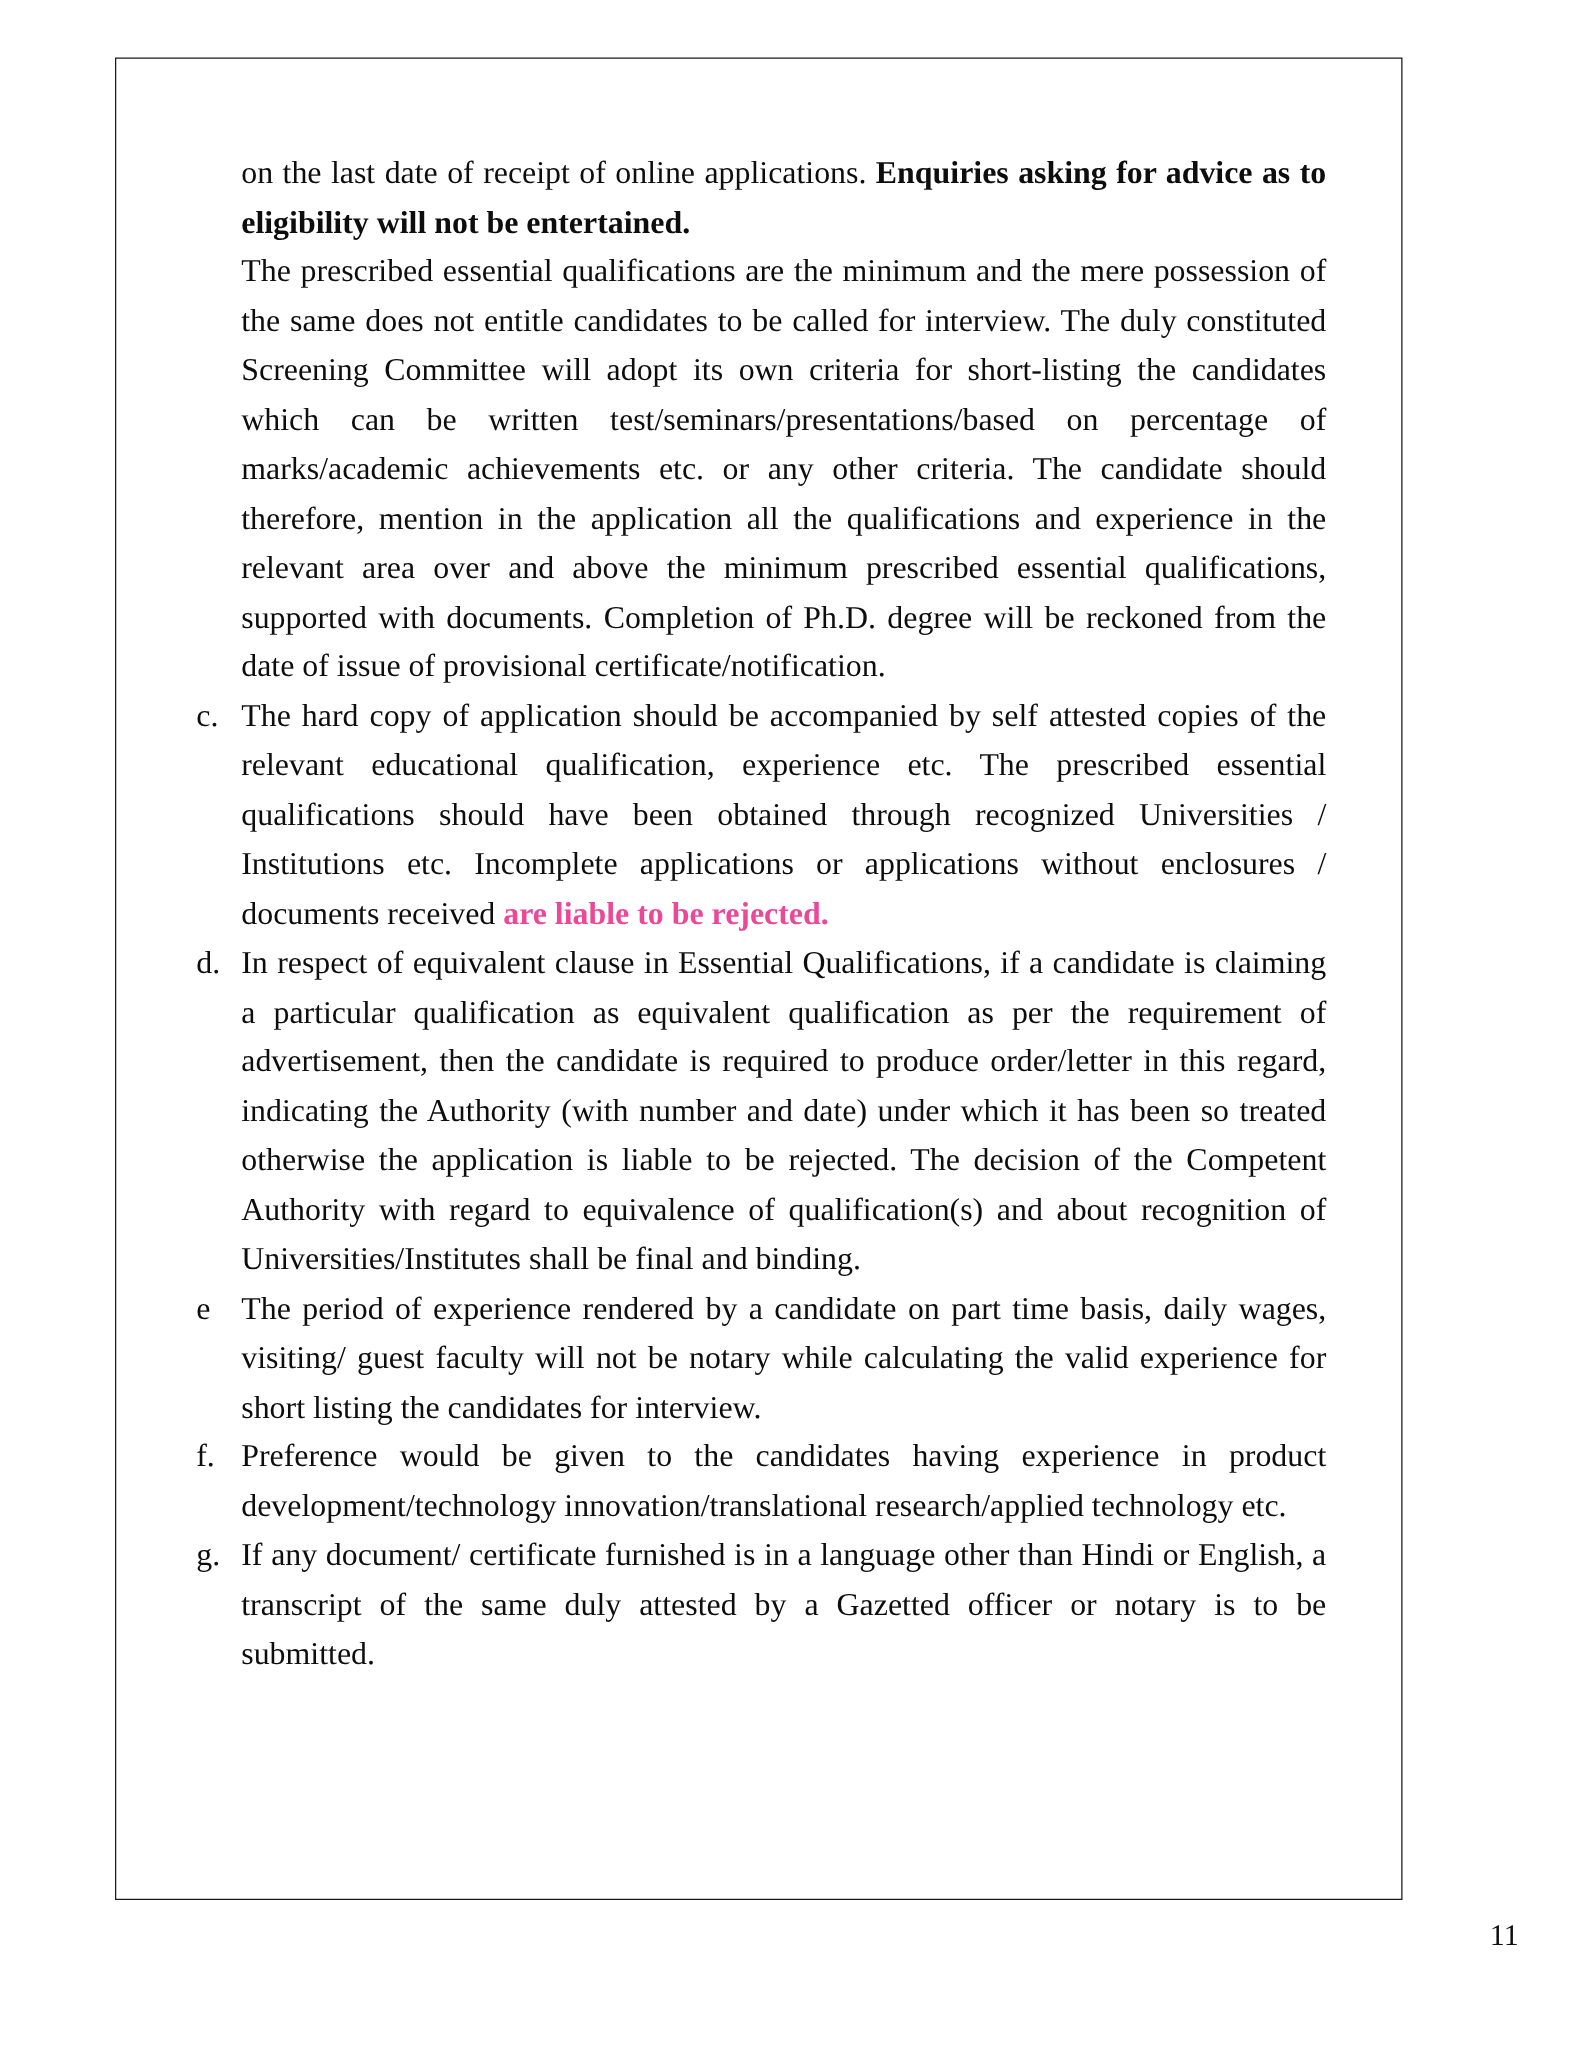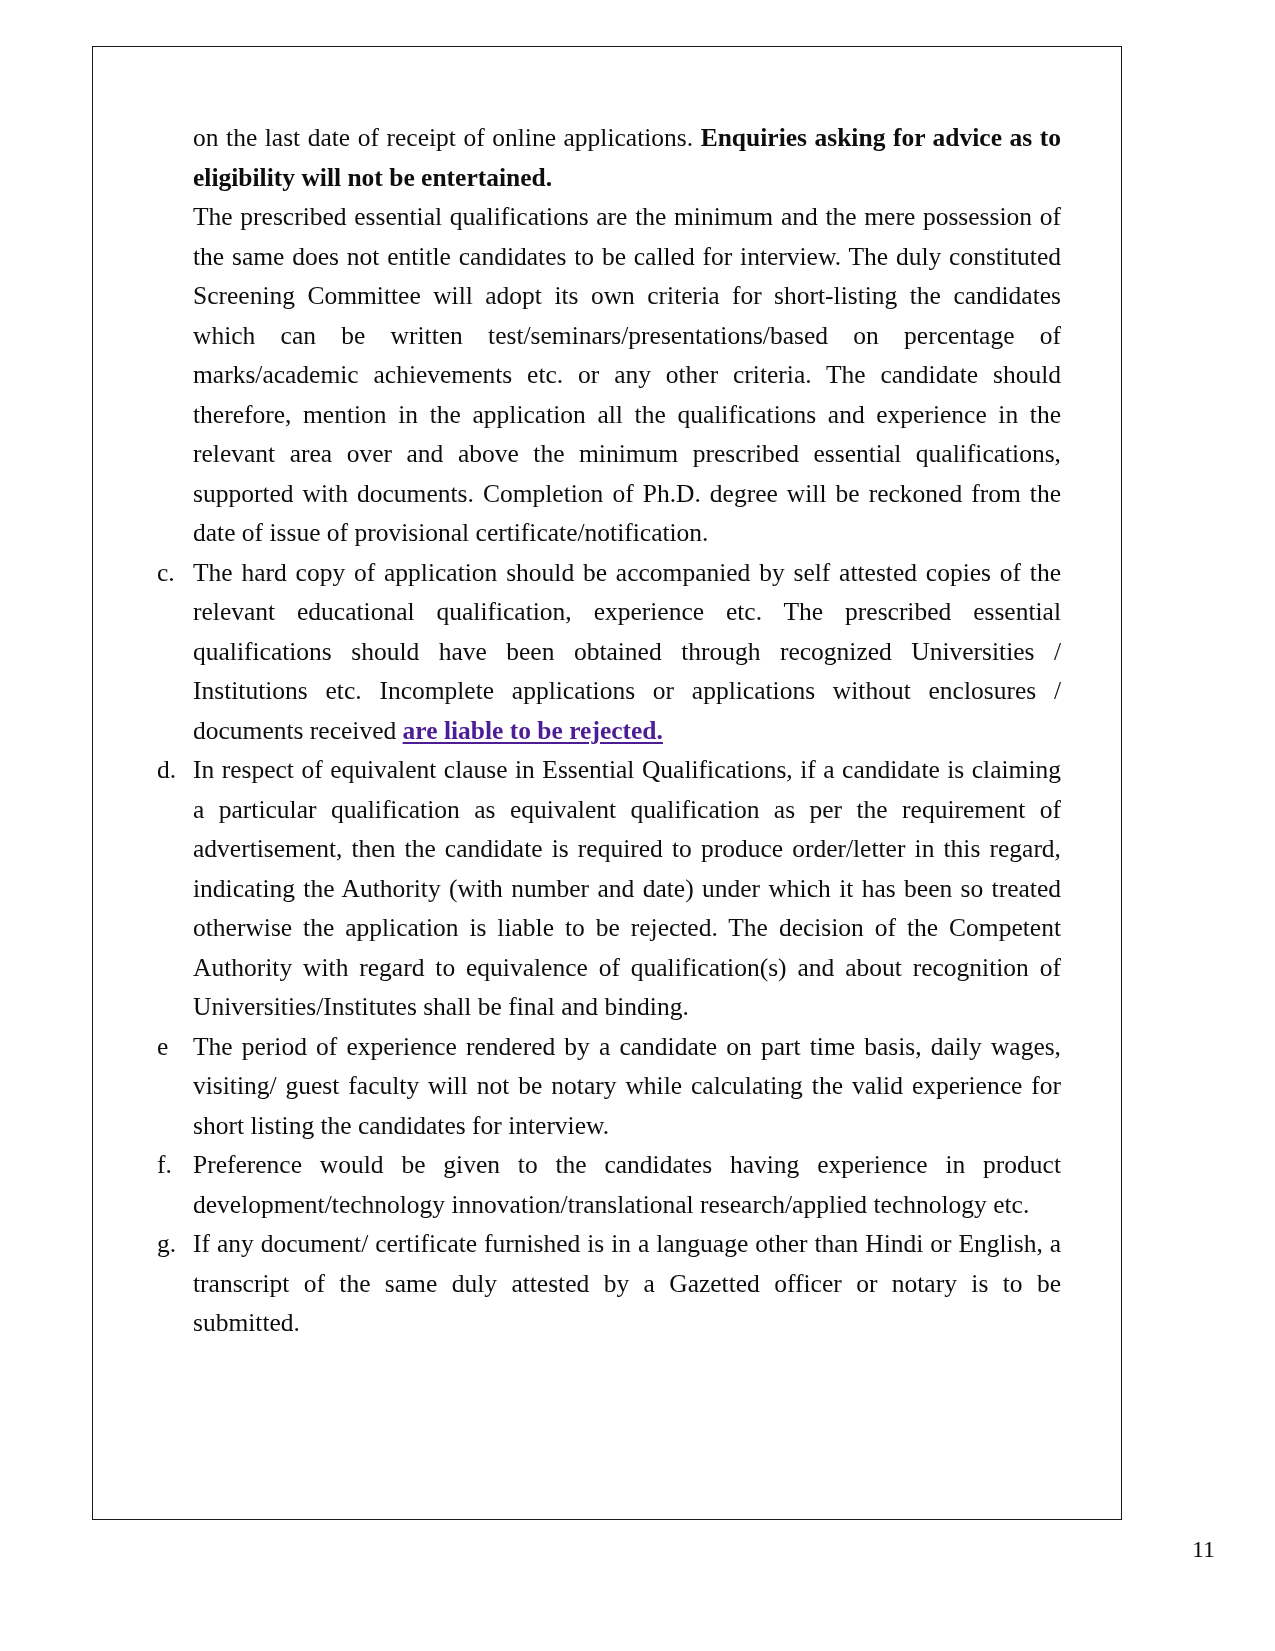--- a/index.html
+++ b/index.html
@@ -70,22 +70,21 @@
     text-justify: inter-word;
     font-size: 25.5px;
     line-height: 39.5px;
     color: #0d0d0d;
   }
   .bold {
     font-weight: bold;
   }
   .redbold {
     font-weight: bold;
-    color: #4c1d95;
-    text-decoration: underline;
+    color: #ec4899;
     text-decoration-thickness: 2px;
     text-underline-offset: 3px;
   }
   .page-number {
     position: absolute;
     right: 60px;
     bottom: 88px;
     font-size: 24px;
     line-height: 28px;
     color: #0d0d0d;

